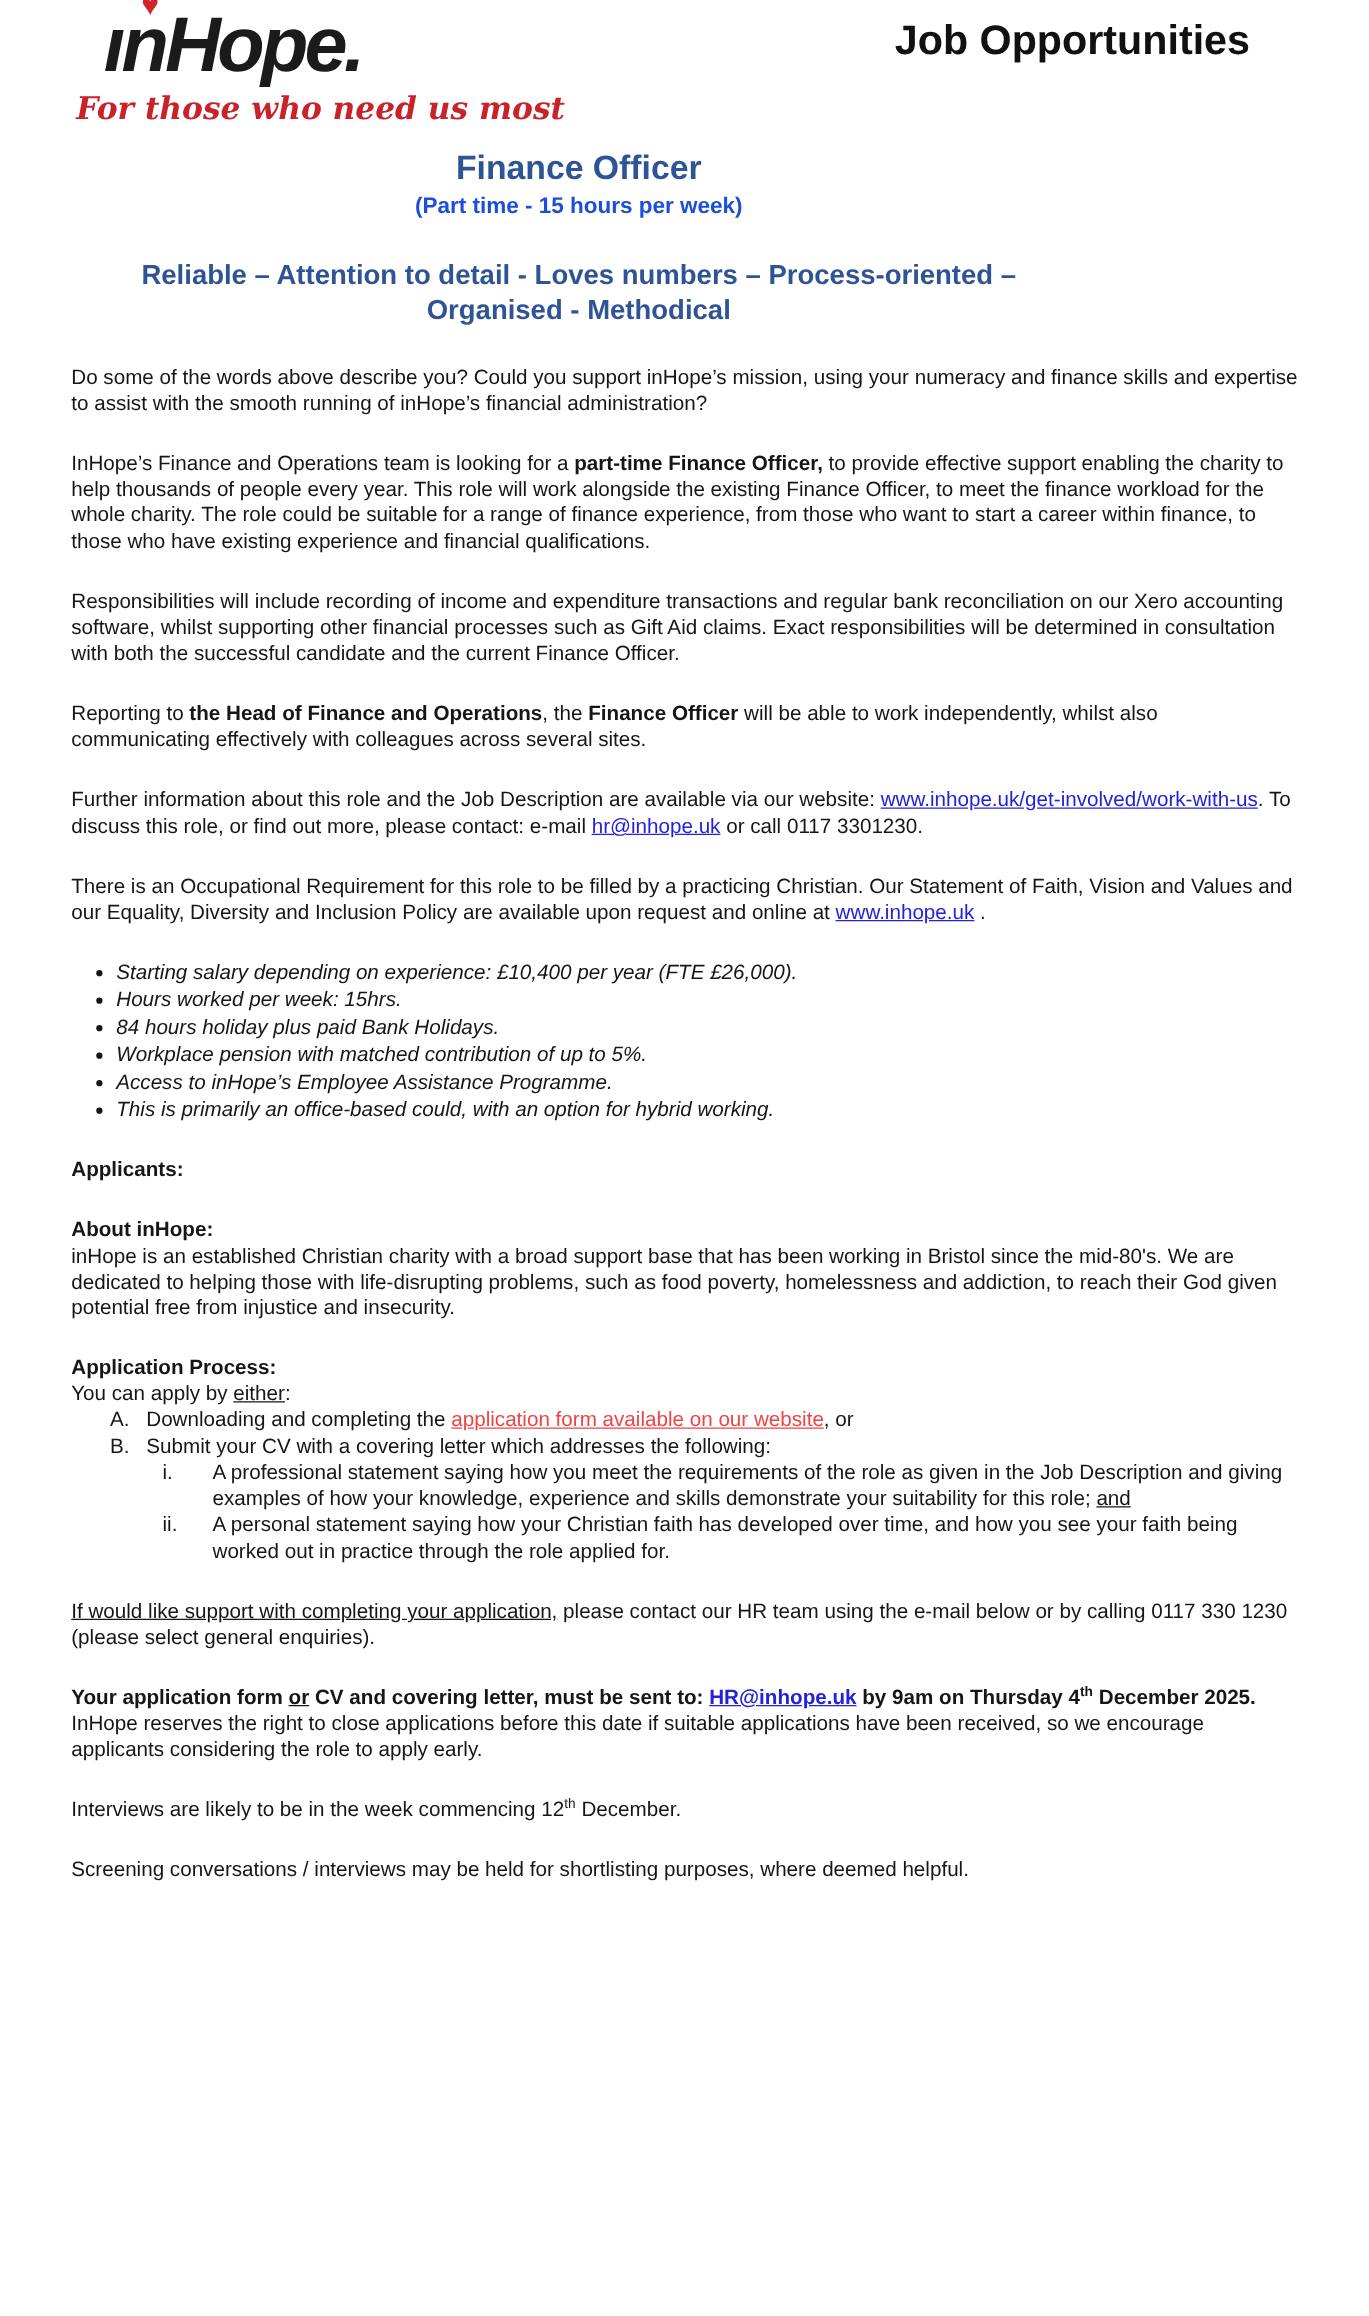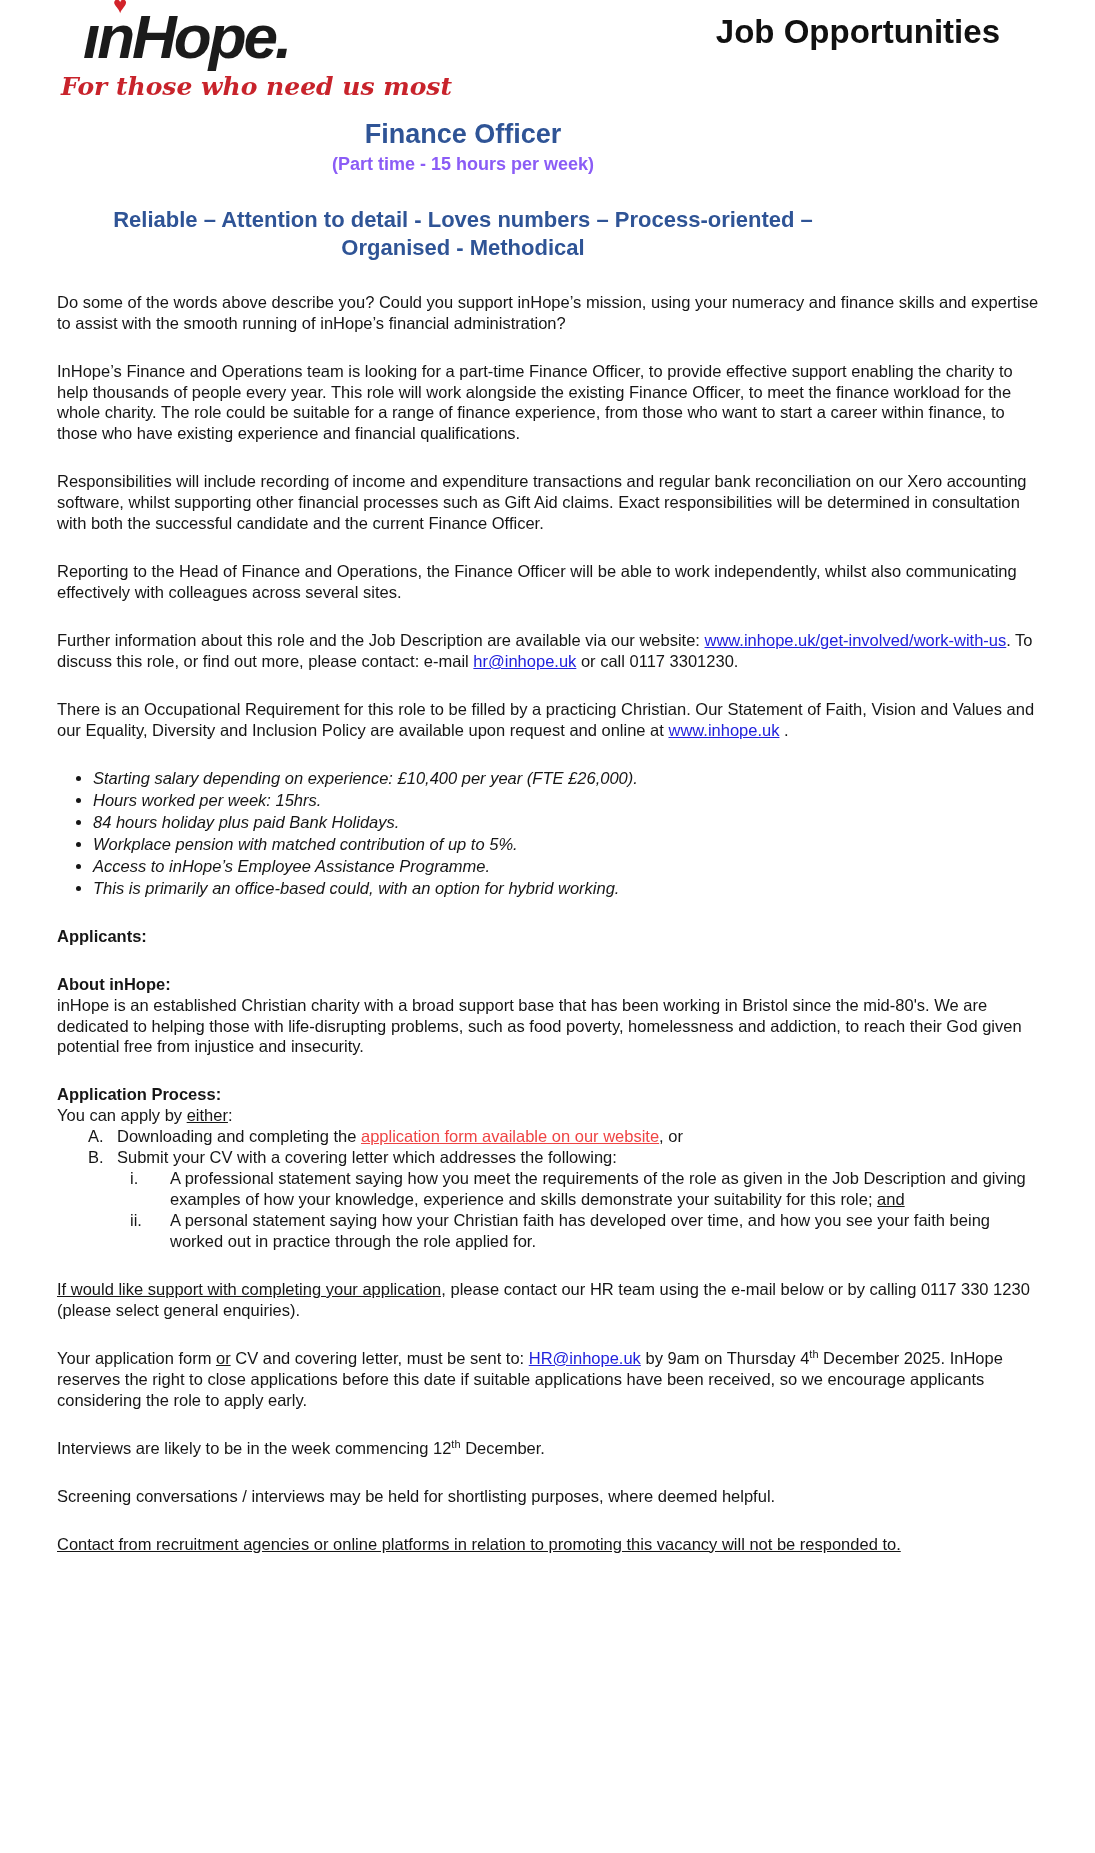--- a/index.html
+++ b/index.html
@@ -35,21 +35,21 @@
 
   
   .center-col { width:812px; text-align:center; }
   .job-title   { font-size:27px; font-weight:700; margin:14px 0 0; }
   .job-subtitle{ font-size:18px; font-weight:700; margin:2px 0 0; }
   .qualities   { font-size:22px; font-weight:700; margin:30px 0 0; }
 
   
   p { margin:0 0 27px; }
   .section-h { font-weight:700; margin:0; }
-  .b { font-weight:400; }
+  .b { font-weight:700; }
   .u { text-decoration:underline; }
   a.lnk { text-decoration:underline; cursor:pointer; }
   sup { font-size:11px; line-height:0; vertical-align:super; }
 
   .benefits { list-style:disc; margin:0 0 27px 36px; padding:0; }
   .benefits li { font-style:italic; margin:0 0 1px; }
 
   .opt-row { display:flex; margin:0; }
   .opt-label { width:29px; margin-left:31px; flex:none; }
   .opt-text  { flex:1; }
@@ -68,21 +68,21 @@
       <span class="logo-main">
         <span class="logo-heart" style="color:#D2232A;">♥</span><span>ınHope.</span>
       </span>
       <div class="logo-tagline" style="color:#C8232B;">For those who need us most</div>
     </div>
     <div class="doc-title">Job Opportunities</div>
   </div>
 
   <div class="center-col">
     <div class="job-title" style="color:#2F5496;">Finance Officer</div>
-    <div class="job-subtitle" style="color:#8b5cf6;">(Part time - 15 hours per week)</div>
+    <div class="job-subtitle" style="color:#1d4ed8;">(Part time - 15 hours per week)</div>
     <div class="qualities" style="color:#2F5496;">Reliable – Attention to detail - Loves numbers – Process-oriented – Organised - Methodical</div>
   </div>
 
   <p style="margin-top:30px;">
     <span>Do some of the words above describe you?  Could you support inHope’s mission, using your numeracy and finance skills and expertise to assist with the smooth running of inHope’s financial administration?</span>
   </p>
 
   <p><span>InHope’s Finance and Operations team is looking for a </span><span class="b">part-time Finance Officer,</span><span> to provide effective support enabling the charity to help thousands of people every year. This role will work alongside the existing Finance Officer, to meet the finance workload for the whole charity.  The role could be suitable for a range of finance experience, from those who want to start a career within finance, to those who have existing experience and financial qualifications.</span></p>
 
   <p>
@@ -144,17 +144,14 @@
   <p><span class="u">If would like support with completing your application,</span><span> please contact our HR team using the e-mail below or by calling 0117 330 1230 (please select general enquiries).</span></p>
 
   <p><span class="b"><span>Your application form </span><span class="u">or</span><span> CV and covering letter, must be sent to: </span><a class="lnk" style="color:#2222DD;">HR@inhope.uk</a><span> by 9am on Thursday 4</span><sup>th</sup><span> December 2025.</span></span><span>  InHope reserves the right to close applications before this date if suitable applications have been received, so we encourage applicants considering the role to apply early.</span></p>
 
   <p><span>Interviews are likely to be in the week commencing 12</span><sup>th</sup><span> December.</span></p>
 
   <p>
     <span>Screening conversations / interviews may be held for shortlisting purposes, where deemed helpful.</span>
   </p>
 
-  <p>
-    <span class="u">Contact from recruitment agencies or online platforms in relation to promoting this vacancy will not be responded to.</span>
-  </p>
 
 </div>
 
 </body></html>

